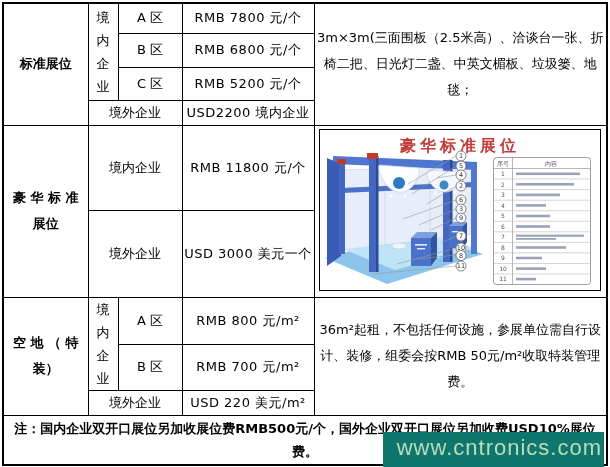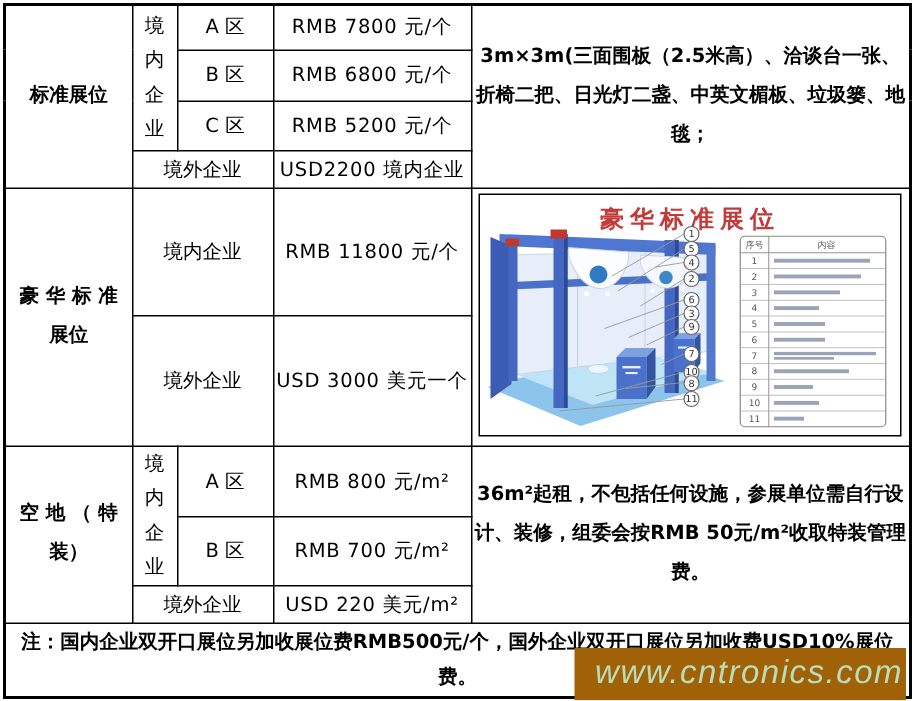--- a/index.html
+++ b/index.html
@@ -40,43 +40,41 @@
     font-size:13px;
     padding:2px 0;
   }
   td.zone{font-size:13px;margin-left:14px;}
   td.price{font-size:13px;letter-spacing:0.5px;}
   td.desc{
     text-align:left;
     font-size:14px;
     line-height:26px;
     padding:4px 7px 4px 8px;
-    font-weight:bold;
   }
   td.imgcell{padding:0;vertical-align:top;}
   td.note{
     text-align:left;
     vertical-align:top;
     font-weight:bold;
     font-size:14.5px;
     line-height:23px;
     padding:3px 5px 0 6px;
     margin-top:16px;
   }
   .watermark{
     position:absolute;
     right:6px;
     bottom:0;
-    background:#a16207;
+    background:#0f766e;
     color:#b9dcb9;
     font-size:22px;
     letter-spacing:1px;
     padding:3px 2px 6px 14px;
     font-family:"Liberation Sans","DejaVu Sans",sans-serif;
-    font-style:italic;
   }
   svg{display:block;}
 </style>
 </head>
 <body>
 
 <div class="page">
 
   <table class="pricing">
     <colgroup>

